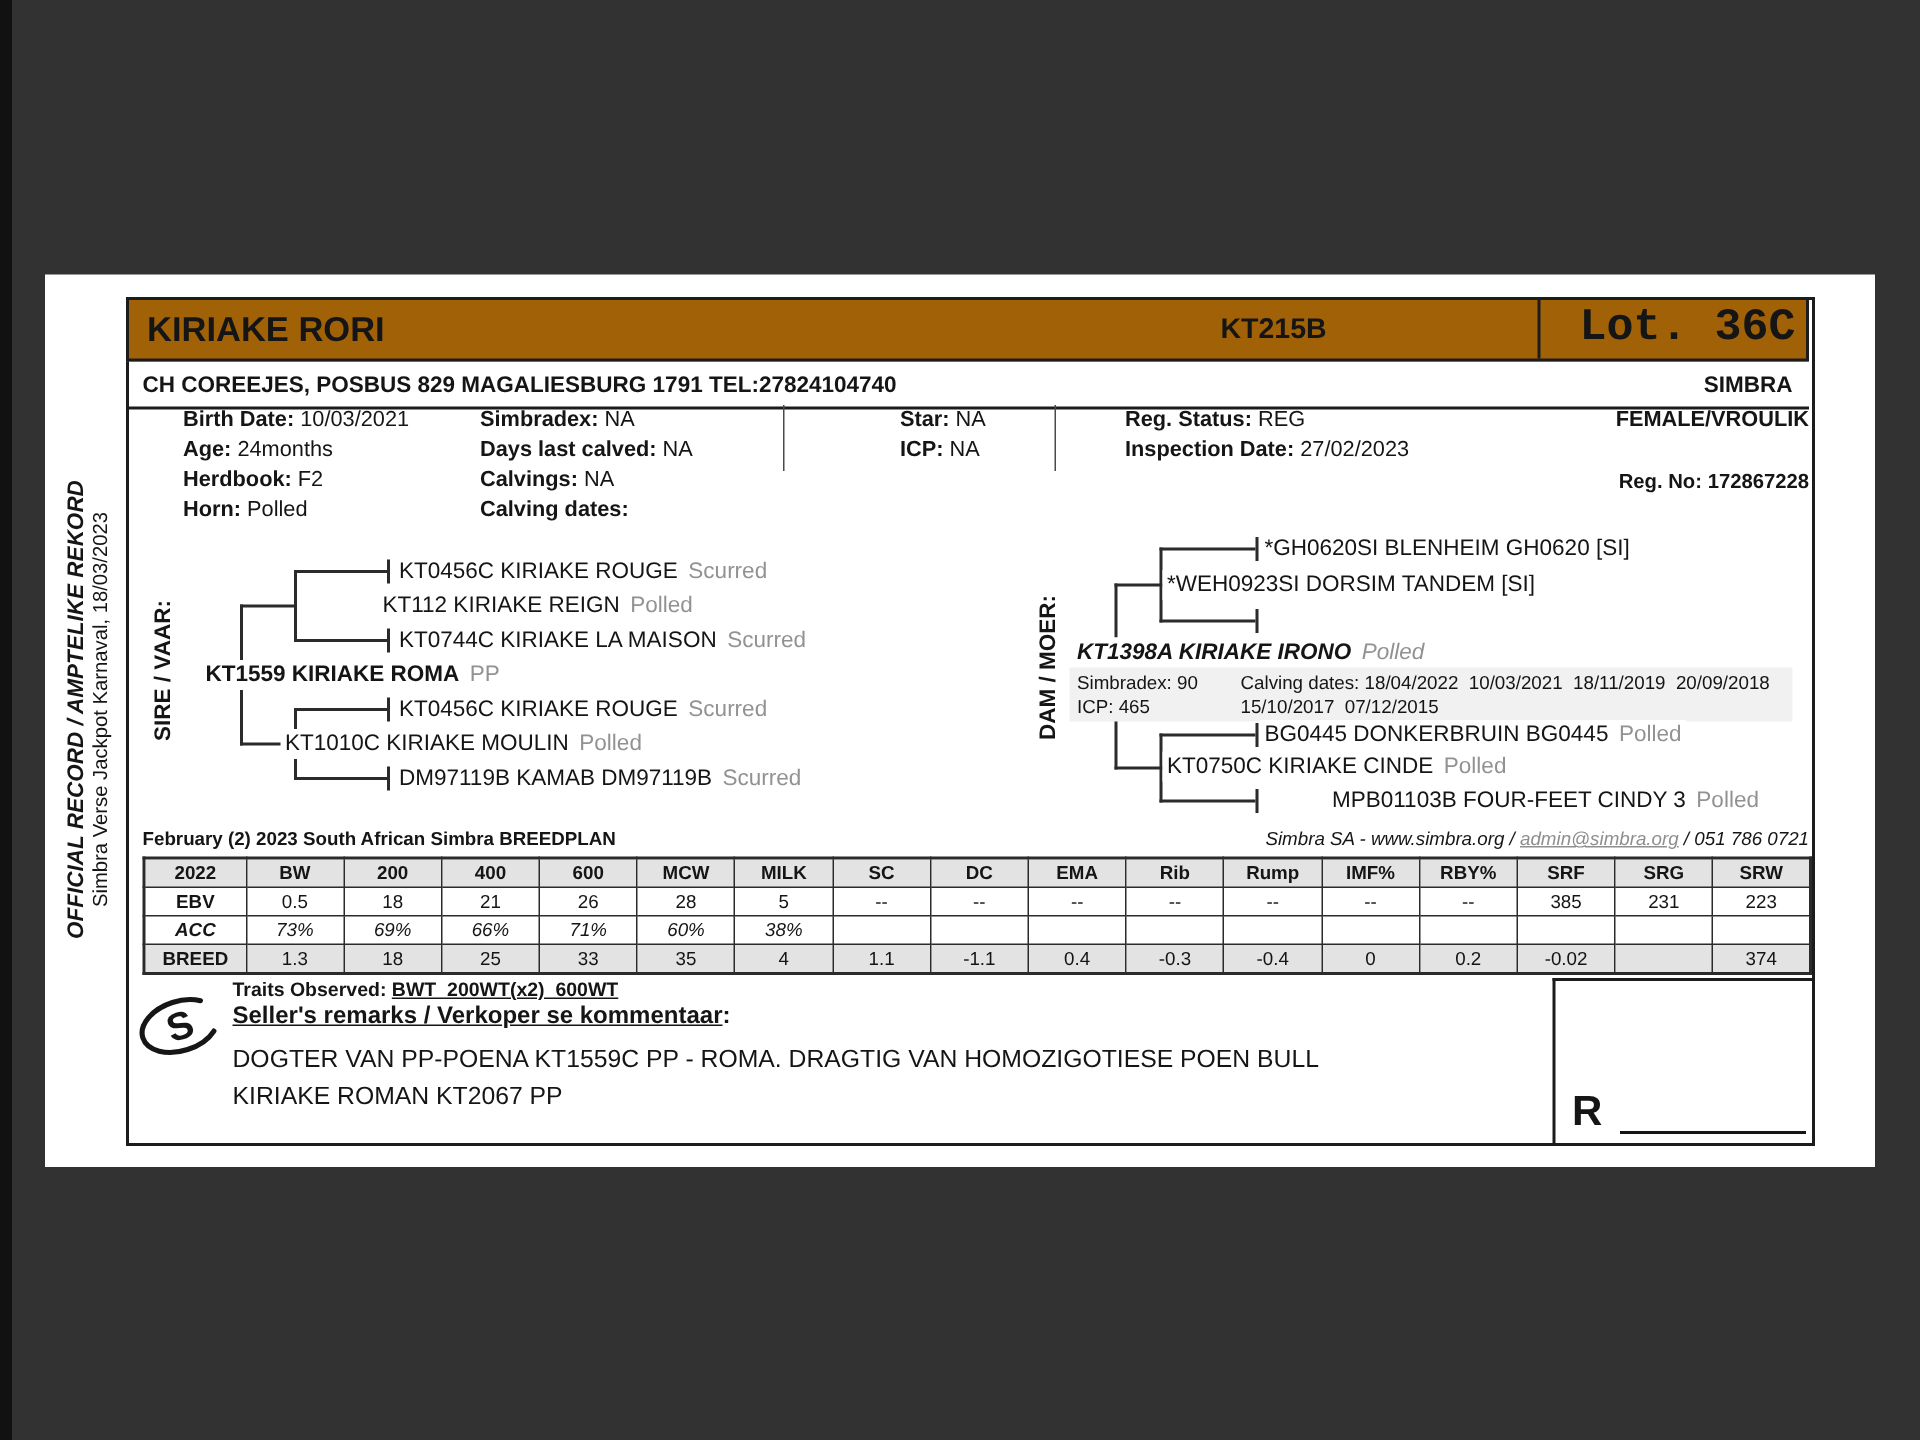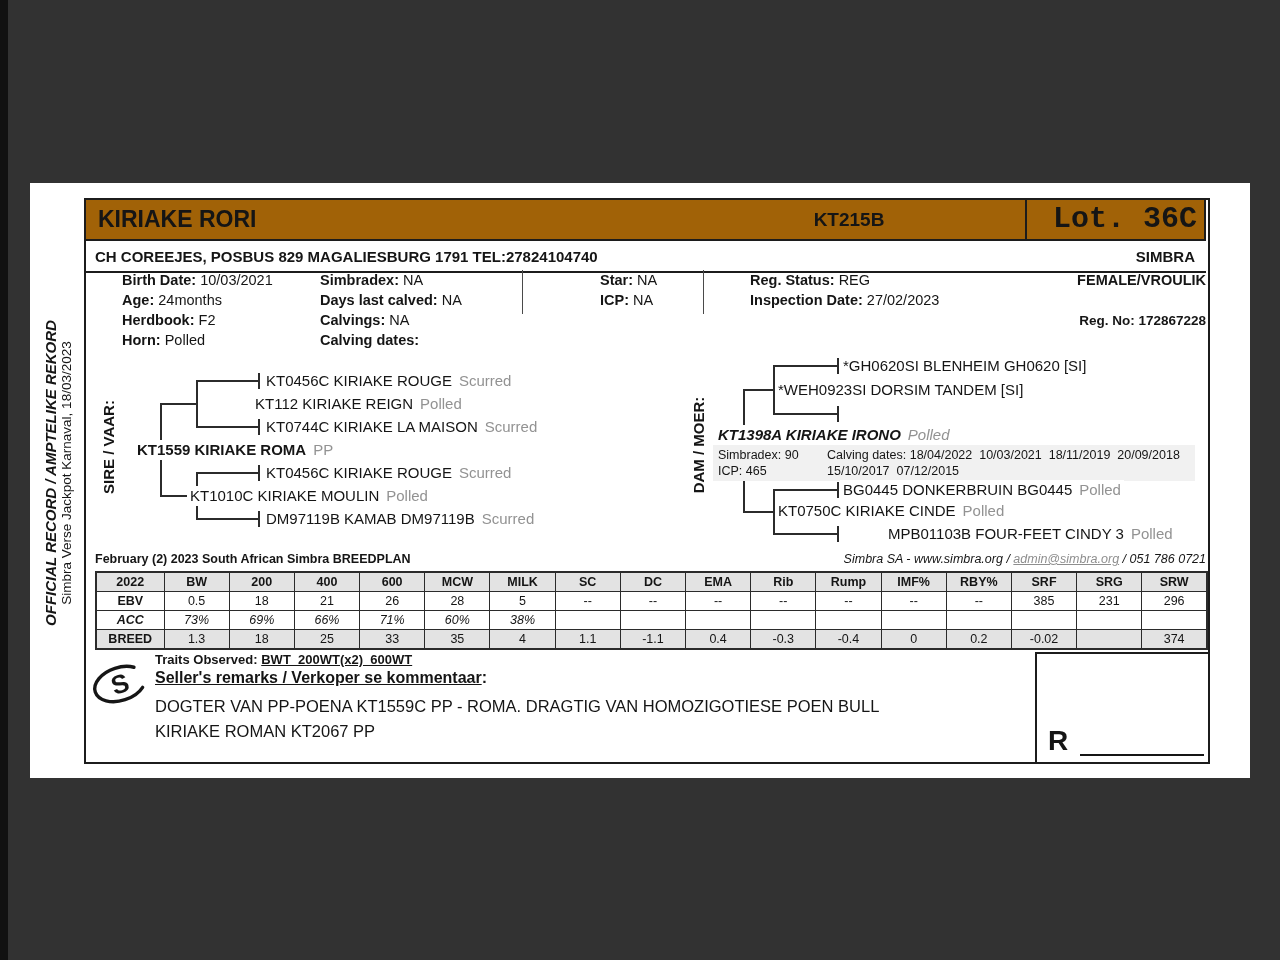--- a/index.html
+++ b/index.html
@@ -213,21 +213,21 @@
           <td>5</td>
           <td>--</td>
           <td>--</td>
           <td>--</td>
           <td>--</td>
           <td>--</td>
           <td>--</td>
           <td>--</td>
           <td>385</td>
           <td>231</td>
-          <td>296</td>
+          <td>223</td>
         </tr>
         <tr class="row-acc">
           <td class="lbl">ACC</td>
           <td>73%</td>
           <td>69%</td>
           <td>66%</td>
           <td>71%</td>
           <td>60%</td>
           <td>38%</td>
           <td></td>

